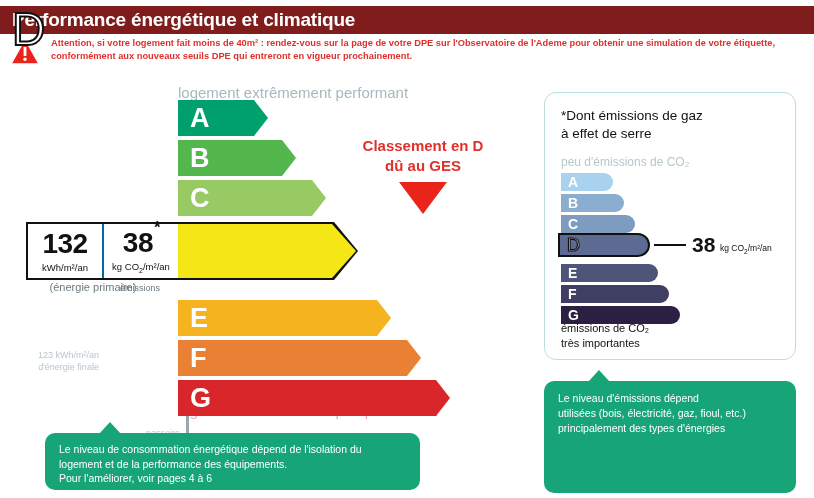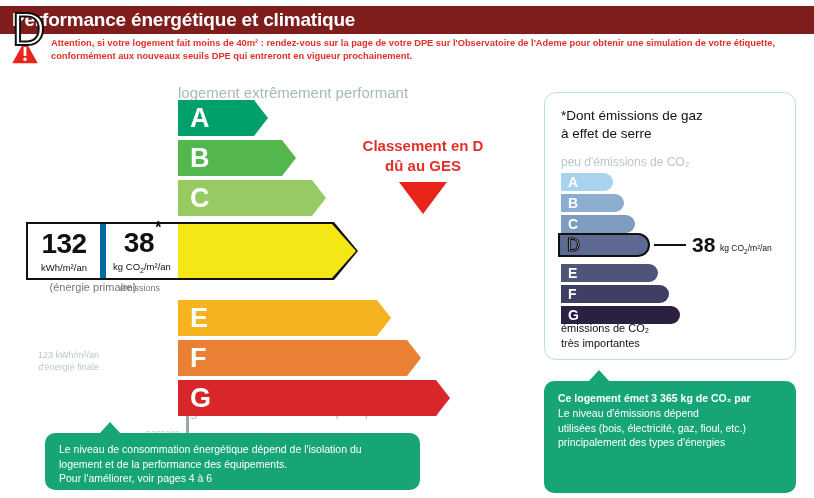--- a/index.html
+++ b/index.html
@@ -63,21 +63,21 @@
     position:absolute; left:26px; top:222px;
     width:152px; height:58px;
     border:2px solid #111; background:#ffffff;
     border-right:none;
     display:flex; align-items:stretch; z-index:5;
   }
   .value-cell {
     flex:1; display:flex; flex-direction:column;
     align-items:center; justify-content:center;
   }
-  .value-cell.left { border-right:6px solid #0369a1; }
+  .value-cell.left { border-right:2px solid #0369a1; }
   .value-num {
     font-size:28px; font-weight:bold; color:#111; line-height:1;
     letter-spacing:-0.5px;
     position:relative;
   }
   .value-num sup { font-size:17px; position:relative; top:-9px; left:1px; }
   .value-unit { font-size:9.5px; color:#111; margin-top:4px; }
   .value-unit sub { font-size:7px; }
 
   #d-bar {
@@ -335,18 +335,17 @@
   <div class="txt">
     <div>Le niveau de consommation énergétique dépend de l'isolation du</div>
     <div>logement et de la performance des équipements.</div>
     <div>Pour l'améliorer, voir pages 4 à 6</div>
   </div>
 </div>
 
 <div id="box-right" class="green-box">
   <div class="tail"></div>
   <div class="txt">
-    <div class="bold">Ce logement émet 3 365 kg de CO₂ par</div>
     <div>Le niveau d'émissions dépend</div>
     <div>utilisées (bois, électricité, gaz, fioul, etc.)</div>
     <div>principalement des types d'énergies</div>
   </div>
 </div>
 
 </body></html>

